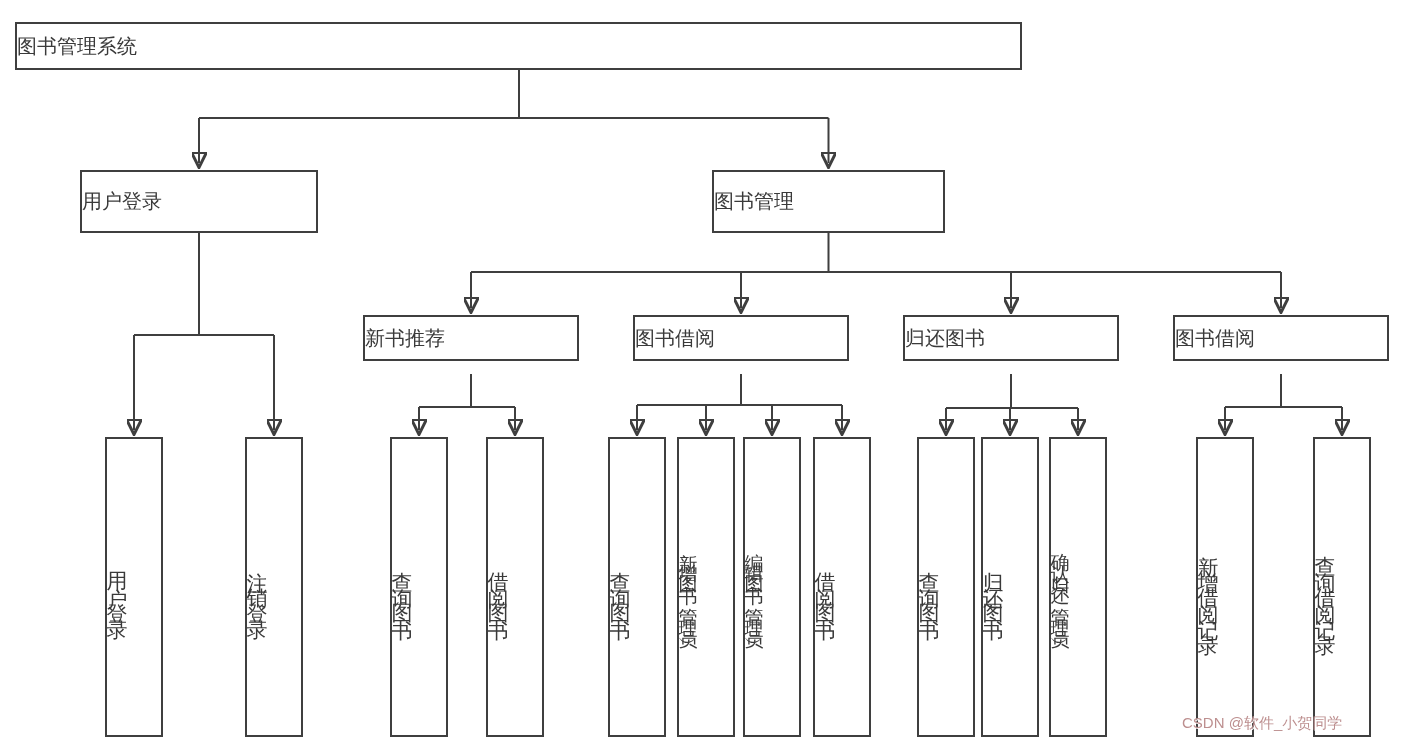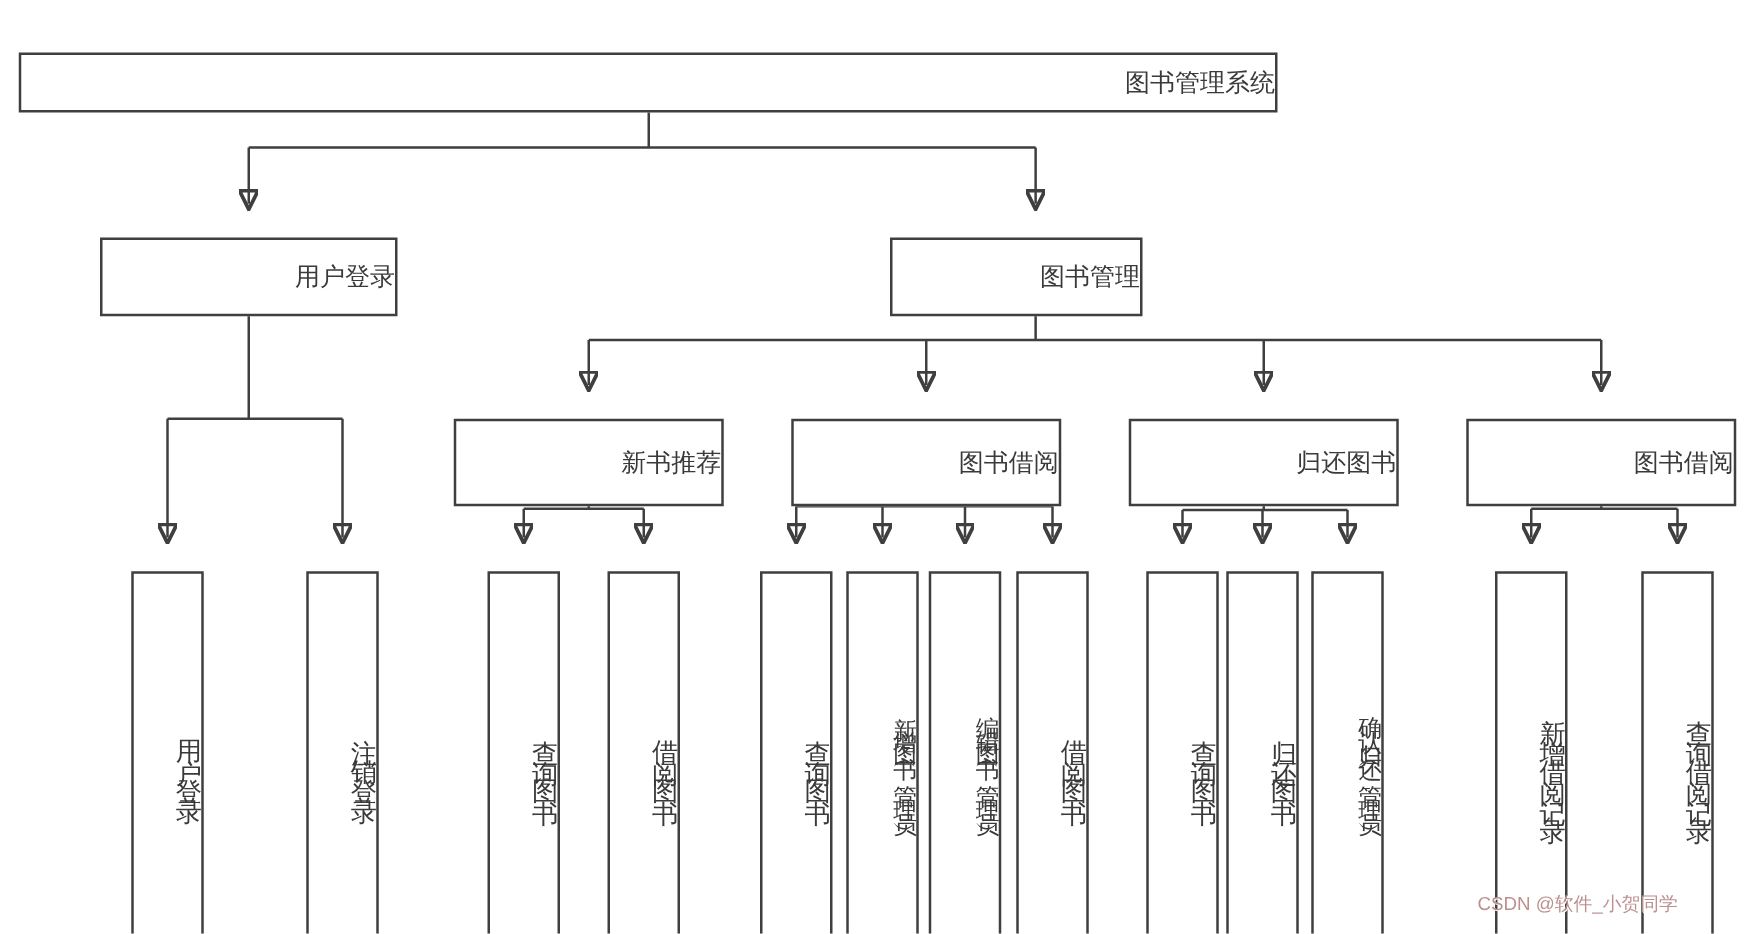--- a/index.html
+++ b/index.html
@@ -14,27 +14,26 @@
   }
   .wires { position: absolute; left: 0; top: 0; width: 1405px; height: 747px; }
   .wires path { stroke: #3f3f3f; stroke-width: 2; fill: none; }
   .box {
     position: absolute;
     box-sizing: border-box;
     border: 2px solid #3f3f3f;
     background: #ffffff;
     display: flex;
     align-items: center;
-    justify-content: flex-end;
+    justify-content: flex-start;
     text-align: center;
-    margin-top: 20px;
   }
   .root { left: 15px; top: 22px; width: 1007px; height: 48px; font-size: 20px; }
   .l2   { top: 170px; height: 63px; font-size: 20px; }
-  .l3   { top: 315px; width: 216px; height: 70px; font-size: 20px; }
+  .l3   { top: 315px; width: 216px; height: 46px; font-size: 20px; }
   .leaf { top: 437px; width: 58px; height: 300px; font-size: 21px; }
   .vtext {
     writing-mode: vertical-lr;
     text-orientation: mixed;
     line-height: 1;
     letter-spacing: 16px;
   }
   .leaf.long { font-size: 19px; }
   .leaf.long .vtext { letter-spacing: 11px; }
   .watermark {
@@ -93,21 +92,21 @@
     <path d="M1342 407 V430" marker-end="url(#arw)"></path>
   </svg>
 
   <div class="box root">
     <span>图书管理系统</span>
   </div>
 
   <div class="box l2" style="left:80px;width:238px">
     <span>用户登录</span>
   </div>
-  <div class="box l2" style="left:712px;width:202px">
+  <div class="box l2" style="left:712px;width:233px">
     <span>图书管理</span>
   </div>
 
   <div class="box l3" style="left:363px">
     <span>新书推荐</span>
   </div>
   <div class="box l3" style="left:633px">
     <span>图书借阅</span>
   </div>
   <div class="box l3" style="left:903px">

